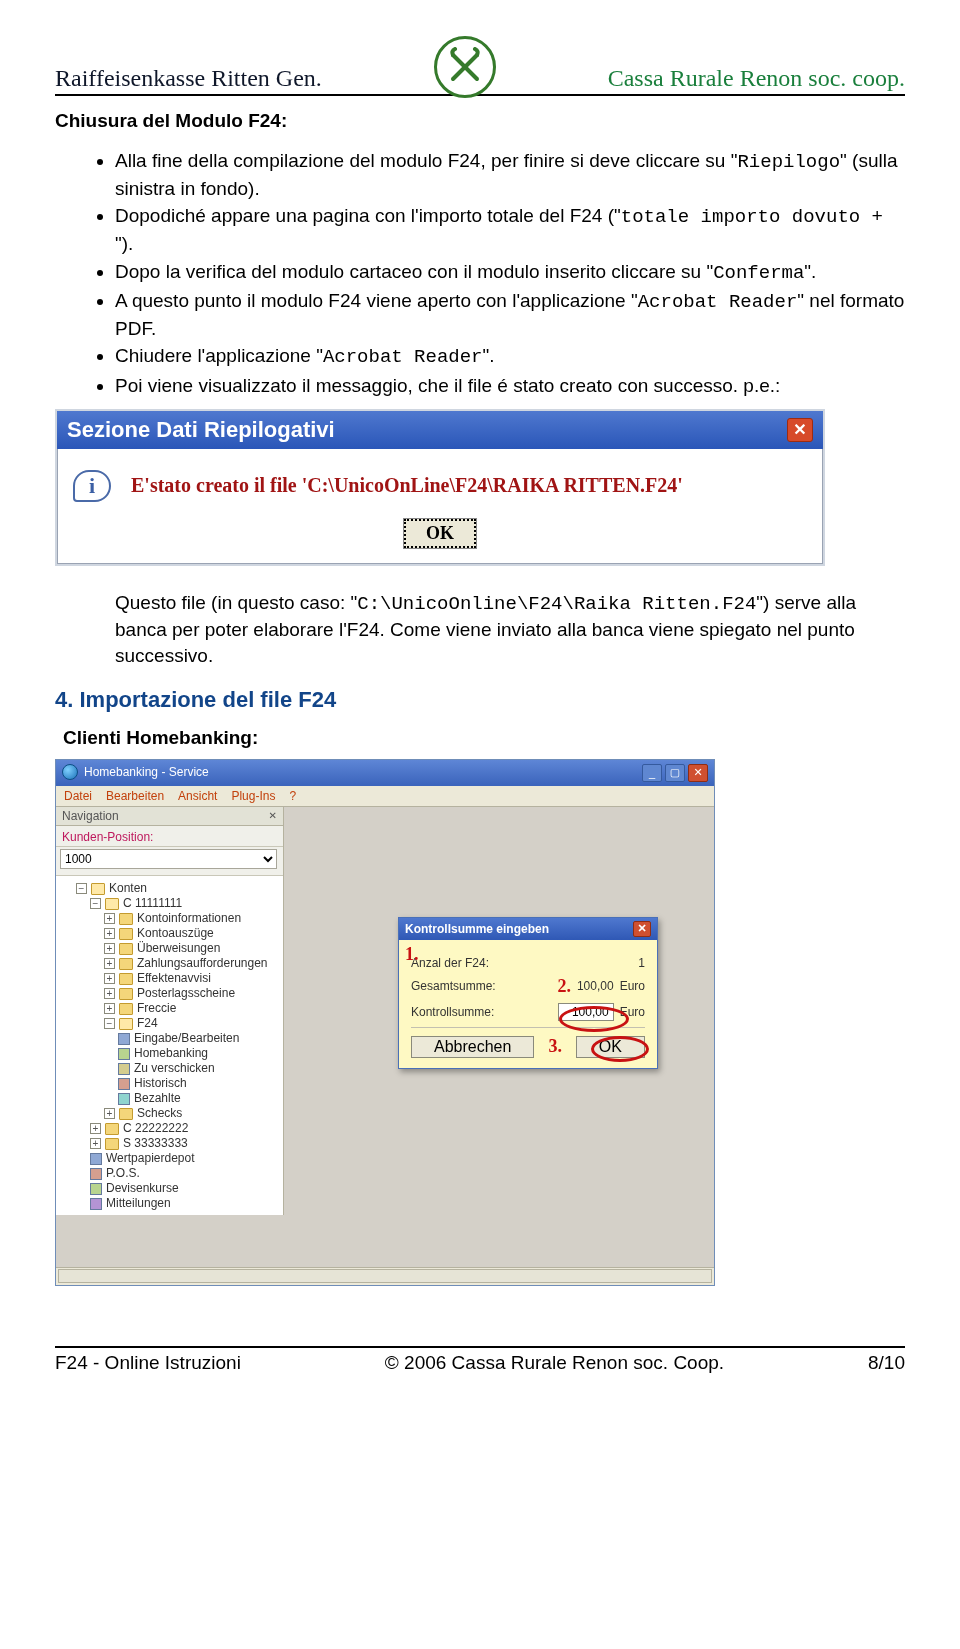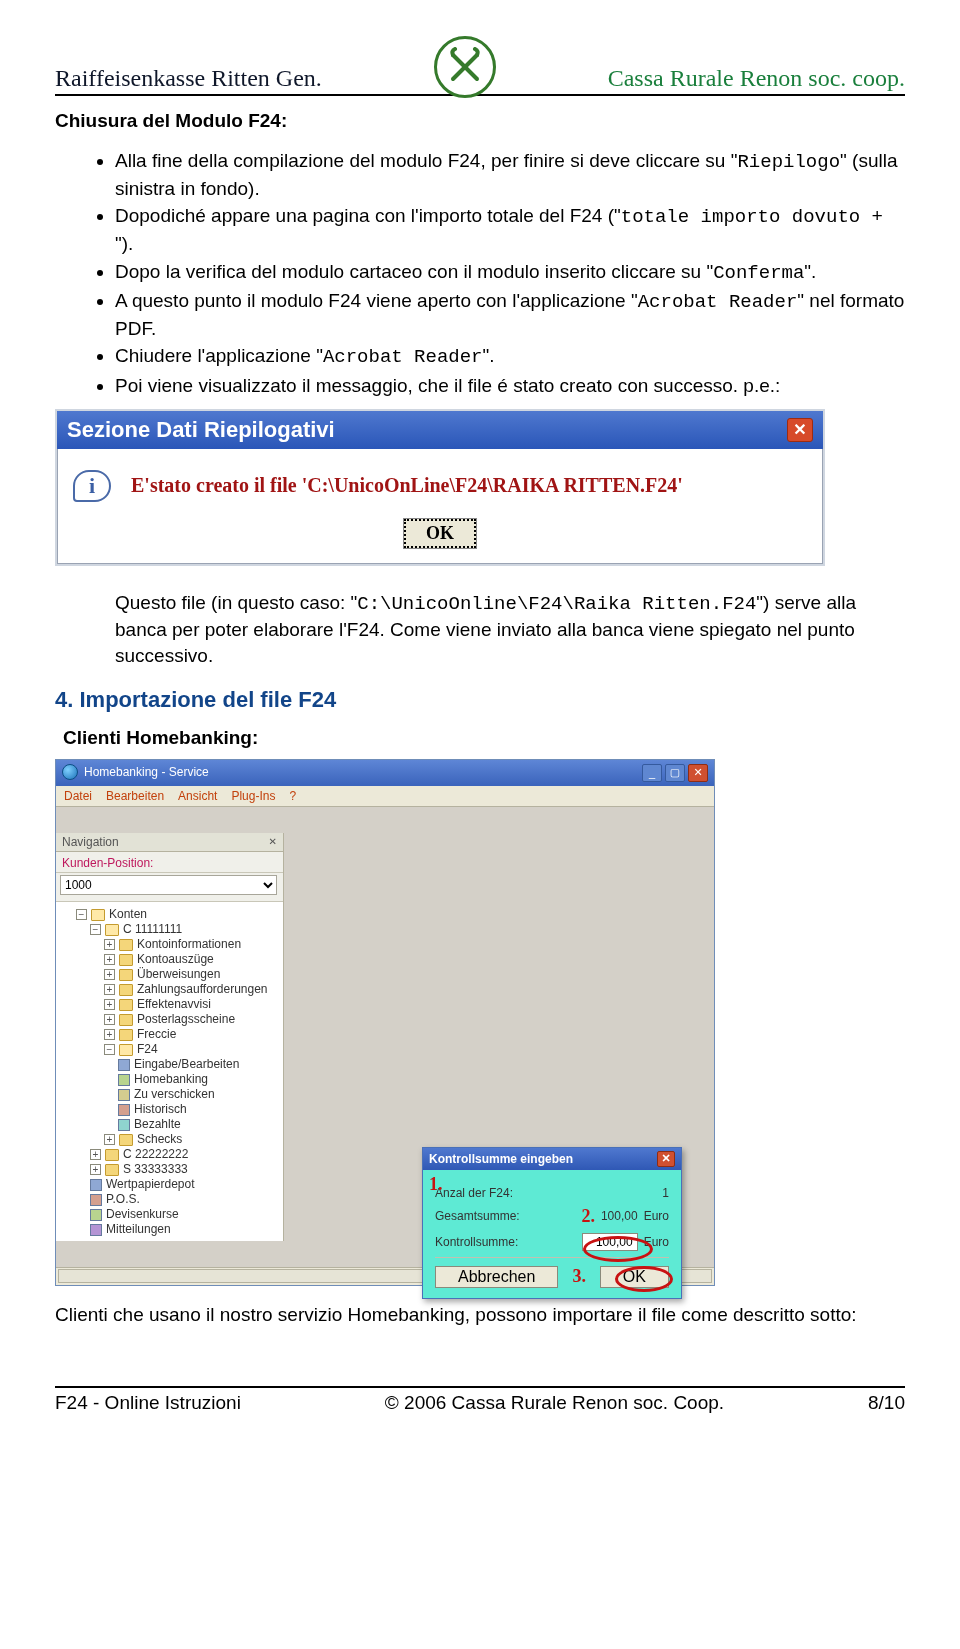--- a/index.html
+++ b/index.html
@@ -176,21 +176,21 @@
     font-size: 11px;
   }
   .hb-winctrls .wc.close { background: #d05030; border-color: #8f2c13; }
   .hb-menubar {
     background: #ece9d8;
     border-bottom: 1px solid #b5b29f;
     padding: 3px 8px;
     display: flex; gap: 14px;
     color: #c2410c;
   }
-  .hb-body { display: flex; align-items: center; height: 460px; }
+  .hb-body { display: flex; align-items: flex-start; height: 460px; }
   .hb-nav {
     width: 228px;
     background: #f0f0ea;
     border-right: 1px solid #b5b29f;
     display: flex; flex-direction: column;
     position: relative;
   }
   .hb-nav-title {
     background: #e2e2d6;
     border-bottom: 1px solid #b5b29f;
@@ -253,23 +253,23 @@
   .hb-scrolls {
     background: #ece9d8;
     border-top: 1px solid #b5b29f;
     height: 18px;
     display: flex; align-items: center;
   }
   .scrollbar-h { flex:1; height: 14px; margin: 0 2px; background: #e6e4d6; border: 1px solid #b5b29f; }
   
   .popup {
     position: absolute;
-    right: 32px; top: 110px;
+    right: 56px; top: 110px;
     width: 260px;
-    background: #5eead4;
+    background: #fef9c3;
     border: 1px solid #4a70b8;
     box-shadow: 2px 3px 6px rgba(0,0,0,0.35);
   }
   .popup-title {
     background: linear-gradient(#4f78cf, #2f58b5);
     color: #fff; font-weight: bold;
     padding: 3px 6px;
     display: flex; justify-content: space-between; align-items: center;
     font-size: 12px;
   }
@@ -504,21 +504,20 @@
           </div>
         </div>
 
       </div>
     </div>
     <div class="hb-scrolls">
       <div class="scrollbar-h"></div>
     </div>
   </div>
 
-  <div class="para">Clienti che usano il nostro servizio Homebanking, possono importare il file come descritto sotto:</div>
 
   <div class="footer">
     <span>F24 - Online Istruzioni</span>
     <span>© 2006 Cassa Rurale Renon soc. Coop.</span>
     <span>8/10</span>
   </div>
 
 </div>
 
 </body></html>

